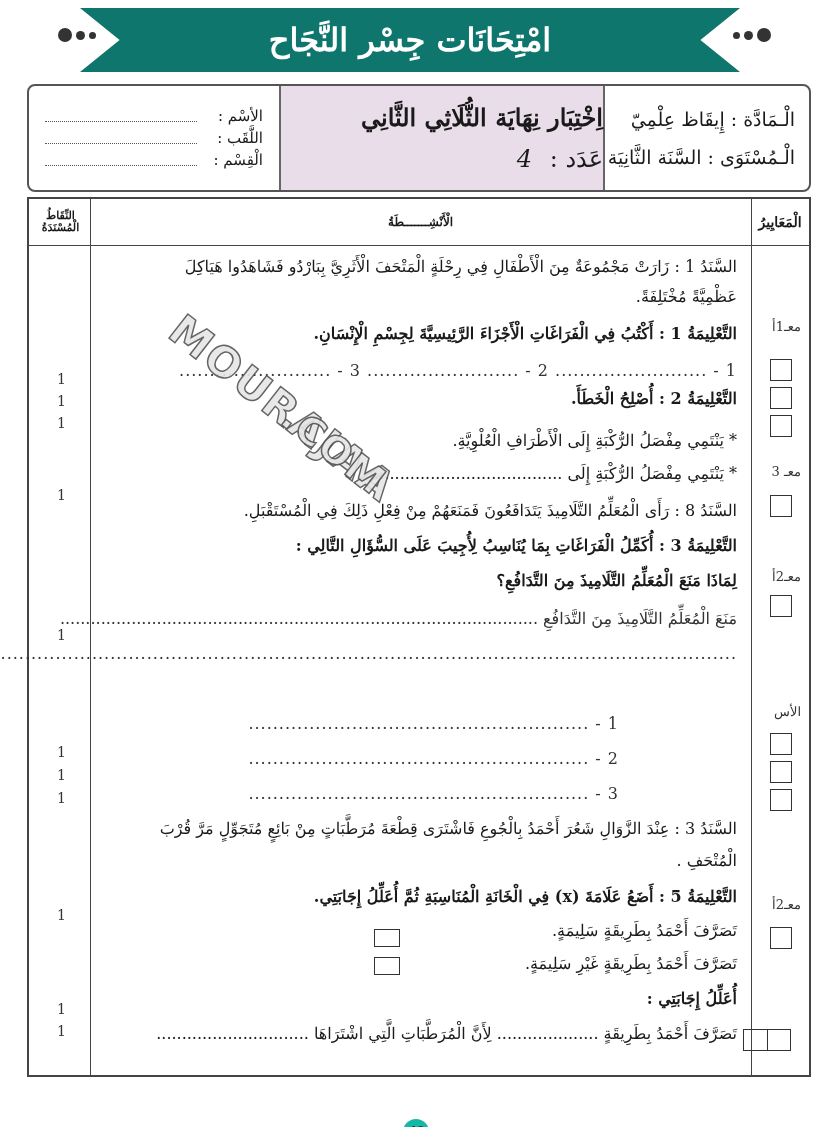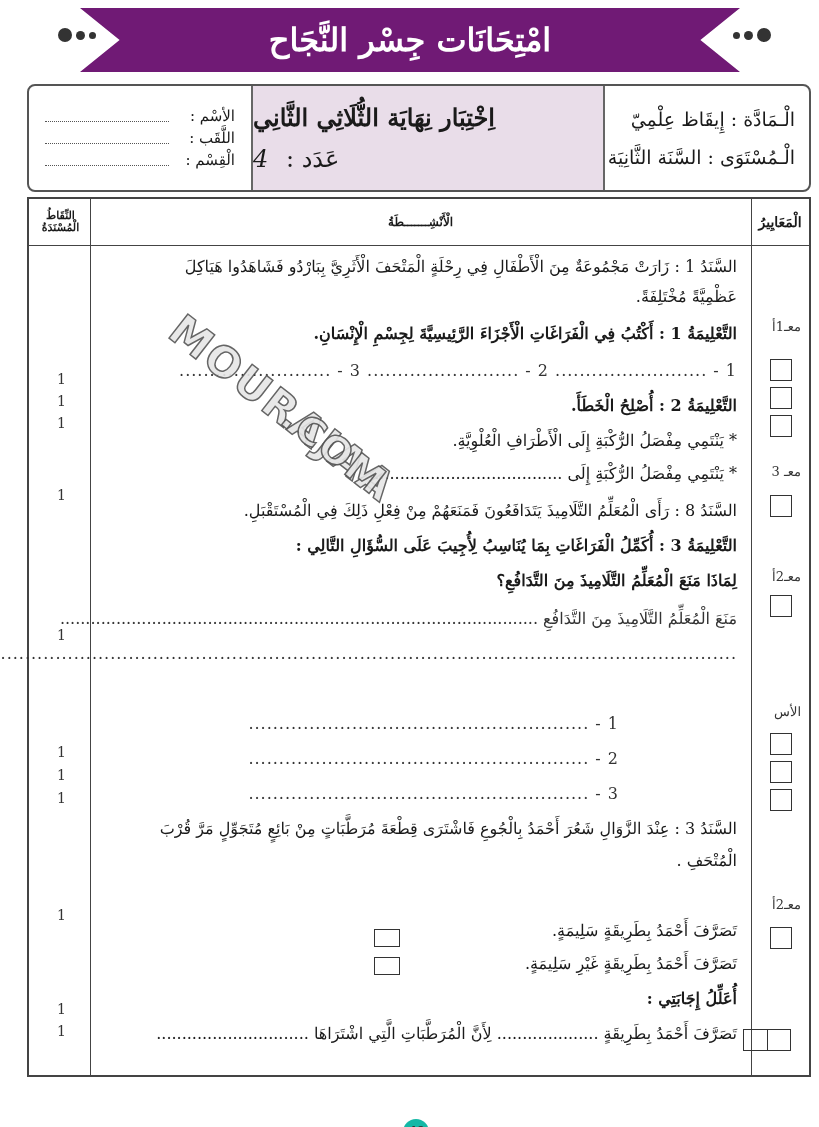--- a/index.html
+++ b/index.html
@@ -3,43 +3,43 @@
 <meta charset="utf-8">
 <style>
   * { box-sizing: border-box; margin: 0; padding: 0; }
   html, body { width: 819px; height: 1127px; background: #ffffff; overflow: hidden; }
   body { position: relative; font-family: "DejaVu Serif", serif; color: #1a1a1a; }
 
   
   .banner-wrap { position: absolute; left: 0; top: 0; width: 819px; height: 80px; }
   .banner {
     position: absolute; left: 80px; top: 8px; width: 660px; height: 64px;
-    background: #701a75;
+    background: #0f766e;
     clip-path: polygon(0 0, 100% 0, 94% 50%, 100% 100%, 0 100%, 6% 50%);
     display: flex; align-items: center; justify-content: center;
   }
   .banner-title { color: #ffffff; font-size: 32px; font-weight: bold; direction: rtl; letter-spacing: 0.5px; }
   .dots { position: absolute; top: 28px; display: flex; align-items: center; gap: 4px; }
   .dots.left { left: 58px; }
   .dots.right { right: 48px; flex-direction: row-reverse; }
   .dot { background: #333; border-radius: 50%; display: inline-block; }
   .dot.big { width: 14px; height: 14px; }
   .dot.med { width: 9px; height: 9px; }
   .dot.sm { width: 7px; height: 7px; }
 
   
   .header-box {
     position: absolute; left: 27px; top: 84px; width: 784px; height: 108px;
     border: 2px solid #555; border-radius: 8px; display: flex; direction: rtl; overflow: hidden;
   }
   .hb-subject { width: 206px; padding: 14px 14px; display: flex; flex-direction: column; justify-content: space-around; border-left: 2px solid #666; }
   .hb-subject div { font-size: 19px; direction: rtl; white-space: nowrap; }
   .hb-title {
-    width: 352px; background: #e9dde9; border-left: 2px solid #666;
-    display: flex; flex-direction: column; align-items: flex-end; justify-content: space-around; padding: 10px 0;
+    width: 324px; background: #e9dde9; border-left: 2px solid #666;
+    display: flex; flex-direction: column; align-items: flex-start; justify-content: space-around; padding: 10px 0;
   }
   .hb-title .t1 { font-size: 24px; font-weight: bold; direction: rtl; }
   .hb-title .t2 { font-size: 24px; font-weight: normal; direction: rtl; }
   .hb-title .t2 .num { font-style: italic; margin-right: 10px; }
   .hb-student { flex: 1; padding: 10px 16px; display: flex; flex-direction: column; justify-content: center; gap: 4px; }
   .st-row { display: flex; direction: rtl; align-items: center; font-size: 15px; }
   .st-row .lbl { width: 60px; text-align: right; }
   .st-row .fill { flex: 1; border-bottom: 1px dotted #555; height: 12px; margin-right: 6px; }
 
   
@@ -143,33 +143,34 @@
   <div class="th act">الْأَنْشِـــــــطَةُ</div>
   <div class="th pts">
     <span>النِّقَاطُ</span>
     <span>الْمُسْنَدَةُ</span>
   </div>
 
   <div class="line" style="top:58px">السَّنَدُ 1 : زَارَتْ مَجْمُوعَةٌ مِنَ الْأَطْفَالِ فِي رِحْلَةٍ الْمَتْحَفَ الْأَثَرِيَّ بِبَارْدُو فَشَاهَدُوا هَيَاكِلَ</div>
   <div class="line" style="top:88px">عَظْمِيَّةً مُخْتَلِفَةً.</div>
   <div class="line bold" style="top:125px">التَّعْلِيمَةُ 1 : أَكْتُبُ فِي الْفَرَاغَاتِ الْأَجْزَاءَ الرَّئِيسِيَّةَ لِجِسْمِ الْإِنْسَانِ.</div>
   <div class="line dotted" style="top:162px">1 - ......................... 2 - ......................... 3 - .........................</div>
-  <div class="line bold" style="top:197px">التَّعْلِيمَةُ 2 : أُصْلِحُ الْخَطَأَ.</div>
+  <div class="line bold" style="top:190px">التَّعْلِيمَةُ 2 : أُصْلِحُ الْخَطَأَ.</div>
   <div class="line" style="top:232px">* يَنْتَمِي مِفْصَلُ الرُّكْبَةِ إِلَى الْأَطْرَافِ الْعُلْوِيَّةِ.</div>
   <div class="line" style="top:265px">* يَنْتَمِي مِفْصَلُ الرُّكْبَةِ إِلَى ........................................ .</div>
   <div class="line" style="top:302px">السَّنَدُ 8 : رَأَى الْمُعَلِّمُ التَّلَامِيذَ يَتَدَافَعُونَ فَمَنَعَهُمْ مِنْ فِعْلِ ذَلِكَ فِي الْمُسْتَقْبَلِ.</div>
   <div class="line bold" style="top:337px">التَّعْلِيمَةُ 3 : أُكَمِّلُ الْفَرَاغَاتِ بِمَا يُنَاسِبُ لِأُجِيبَ عَلَى السُّؤَالِ التَّالِي :</div>
   <div class="line bold" style="top:372px">لِمَاذَا مَنَعَ الْمُعَلِّمُ التَّلَامِيذَ مِنَ التَّدَافُعِ؟</div>
   <div class="line dotted" style="top:410px">مَنَعَ الْمُعَلِّمُ التَّلَامِيذَ مِنَ التَّدَافُعِ ..............................................................................................</div>
   <div class="line dotted" style="top:445px">........................................................................................................................................................</div>
   <div class="line dotted" style="top:515px; right:190px">1 - ........................................................</div>
   <div class="line dotted" style="top:550px; right:190px">2 - ........................................................</div>
   <div class="line dotted" style="top:585px; right:190px">3 - ........................................................</div>
   <div class="line" style="top:620px">السَّنَدُ 3 : عِنْدَ الزَّوَالِ شَعُرَ أَحْمَدُ بِالْجُوعِ فَاشْتَرَى قِطْعَةَ مُرَطَّبَاتٍ مِنْ بَائِعٍ مُتَجَوِّلٍ مَرَّ قُرْبَ</div>
   <div class="line" style="top:652px">الْمُتْحَفِ .</div>
+  <div class="line bold" style="top:688px">التَّعْلِيمَةُ 5 : أَضَعُ عَلَامَةَ (x) فِي الْخَانَةِ الْمُنَاسِبَةِ ثُمَّ أُعَلِّلُ إِجَابَتِي.</div>
   <div class="line" style="top:722px">تَصَرَّفَ أَحْمَدُ بِطَرِيقَةٍ سَلِيمَةٍ.</div>
   <div class="line" style="top:755px">تَصَرَّفَ أَحْمَدُ بِطَرِيقَةٍ غَيْرِ سَلِيمَةٍ.</div>
   <div class="line bold" style="top:790px">أُعَلِّلُ إِجَابَتِي :</div>
   <div class="line" style="top:825px">تَصَرَّفَ أَحْمَدُ بِطَرِيقَةٍ .................... لِأَنَّ الْمُرَطَّبَاتِ الَّتِي اشْتَرَاهَا ..............................</div>
 
   <div class="tickbox" style="top:730px; left:345px"></div>
   <div class="tickbox" style="top:758px; left:345px"></div>
 
   <div class="crit-label" style="top:120px">معـ1أ</div>
   <div class="cbox" style="top:160px; right:17px"></div>

